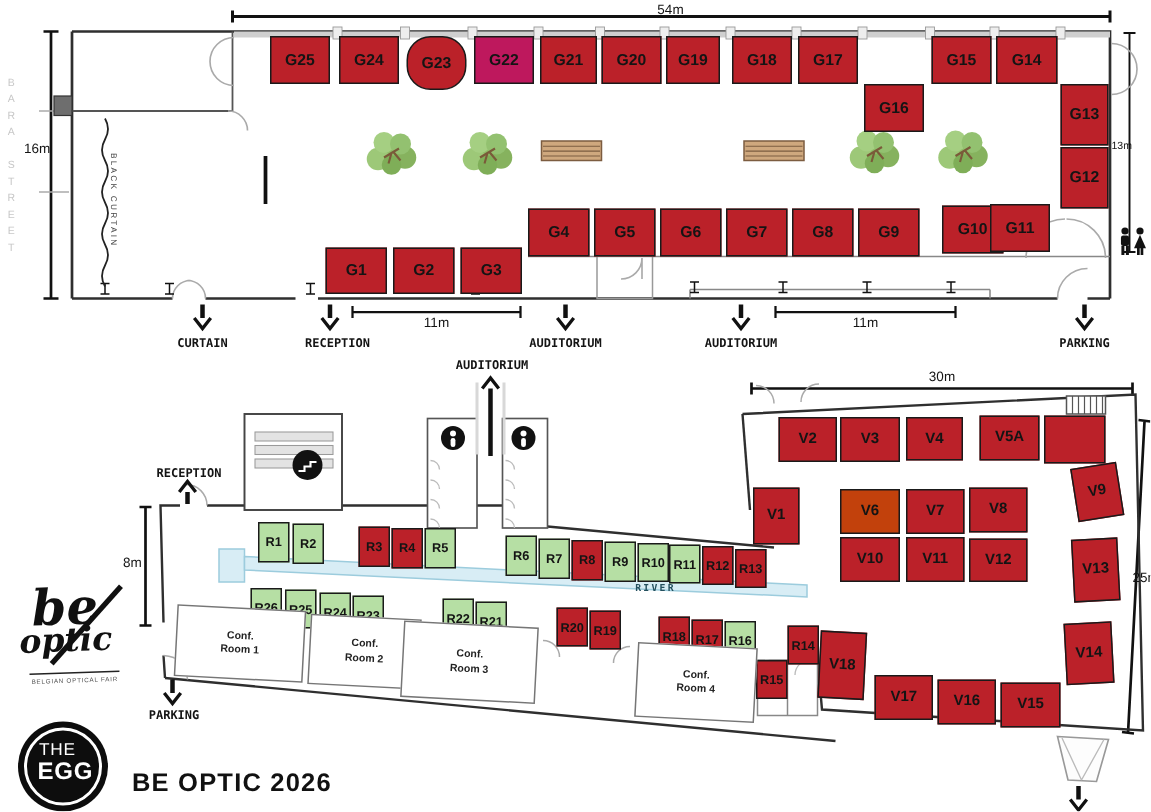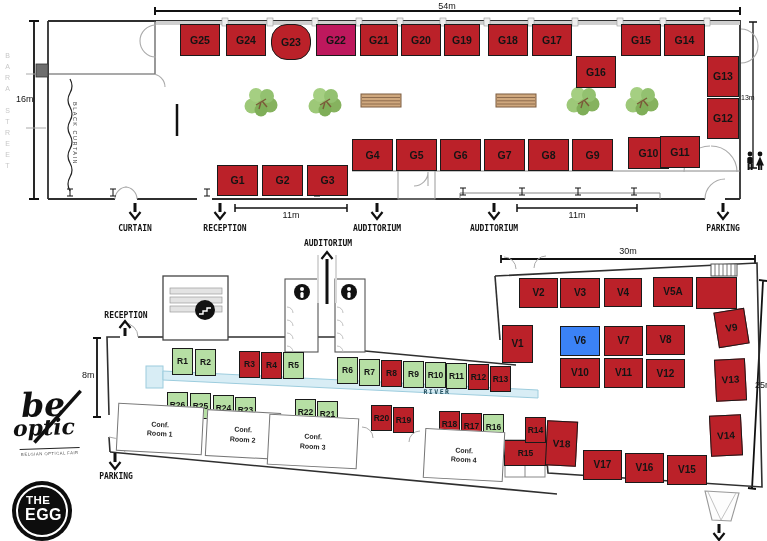--- a/index.html
+++ b/index.html
@@ -39,21 +39,21 @@
   .beoptic .optic{position:absolute;left:7px;top:20px;font-family:"DejaVu Serif",serif;
                   font-style:italic;font-weight:bold;font-size:22px;line-height:1;}
   .beoptic .slash{position:absolute;left:0;top:0;overflow:visible;}
   .beoptic .tag{position:absolute;left:13px;top:52px;width:60px;border-top:1.2px solid #222;
                 padding-top:1.5px;font-size:4.2px;letter-spacing:.5px;color:#555;
                 text-align:center;font-style:normal;font-weight:normal;}
 
   .egg{position:absolute;left:12px;top:481px;width:60px;height:60px;background:#0d0d0d;
        border-radius:50%;z-index:4;}
   .egg::before{content:"";position:absolute;inset:4px;border:2px solid #fff;border-radius:50%;}
-  .egg .t1{position:absolute;left:14px;top:13px;color:#fff;font-weight:bold;font-size:11.5px;letter-spacing:.5px;}
+  .egg .t1{position:absolute;left:14px;top:13px;color:#fff;font-weight:normal;font-size:11.5px;letter-spacing:.5px;}
   .egg .t2{position:absolute;left:13px;top:25px;color:#fff;font-weight:bold;font-size:16px;letter-spacing:.5px;}
 
   .title{position:absolute;left:88px;top:512px;font-size:17px;font-weight:bold;
          letter-spacing:.8px;color:#111;z-index:4;}
 </style>
 </head>
 <body>
 
 <div class="stage">
 
@@ -308,29 +308,29 @@
       <div class="booth r" style="left: 190px; top: 393px; width: 21px; height: 26px; background: rgb(182, 223, 164);">R25</div>
       <div class="booth r" style="left: 213px; top: 395px; width: 21px; height: 26px; background: rgb(182, 223, 164);">R24</div>
       <div class="booth r" style="left: 235px; top: 397px; width: 21px; height: 26px; background: rgb(182, 223, 164); text-align: center;">R23</div>
       <div class="booth r" style="left: 295px; top: 399px; width: 21px; height: 26px; background: rgb(182, 223, 164);">R22</div>
       <div class="booth r" style="left: 317px; top: 401px; width: 21px; height: 26px; background: rgb(182, 223, 164);">R21</div>
       <div class="booth r" style="left: 371px; top: 405px; width: 21px; height: 26px; background: rgb(187, 33, 41);">R20</div>
       <div class="booth r" style="left: 393px; top: 407px; width: 21px; height: 26px; background: rgb(187, 33, 41);">R19</div>
       <div class="booth r" style="left: 439px; top: 411px; width: 21px; height: 26px; background: rgb(187, 33, 41);">R18</div>
       <div class="booth r" style="left: 461px; top: 413px; width: 21px; height: 26px; background: rgb(187, 33, 41);">R17</div>
       <div class="booth r" style="left: 483px; top: 414px; width: 21px; height: 26px; background: rgb(182, 223, 164);">R16</div>
-      <div class="booth r" style="left: 504px; top: 440px; width: 43px; height: 26px; background: rgb(187, 33, 41);">R15</div>
+      <div class="booth r" style="left: 504px; top: 440px; width: 21px; height: 26px; background: rgb(187, 33, 41);">R15</div>
       <div class="booth r" style="left: 525px; top: 417px; width: 21px; height: 26px; background: rgb(187, 33, 41);">R14</div>
       <div class="booth v" style="left: 502px; top: 325px; width: 31px; height: 38px; background: rgb(187, 33, 41);">V1</div>
       <div class="booth v" style="left: 519px; top: 278px; width: 39px; height: 30px; background: rgb(187, 33, 41);">V2</div>
       <div class="booth v" style="left: 560px; top: 278px; width: 40px; height: 30px; background: rgb(187, 33, 41);">V3</div>
       <div class="booth v" style="left: 604px; top: 278px; width: 38px; height: 29px; background: rgb(187, 33, 41);">V4</div>
       <div class="booth v" style="left: 653px; top: 277px; width: 40px; height: 30px; background: rgb(187, 33, 41);">V5A</div>
       <div class="booth v" style="left: 696px; top: 277px; width: 41px; height: 32px; background: rgb(187, 33, 41);"></div>
-      <div class="booth v" style="left: 560px; top: 326px; width: 40px; height: 30px; background: #3b82f6;">V6</div>
+      <div class="booth v" style="left: 560px; top: 326px; width: 40px; height: 30px; background: #c2410c;">V6</div>
       <div class="booth v" style="left: 604px; top: 326px; width: 39px; height: 30px; background: rgb(187, 33, 41);">V7</div>
       <div class="booth v" style="left: 646px; top: 325px; width: 39px; height: 30px; background: rgb(187, 33, 41);">V8</div>
       <div class="booth v" style="left: 716px; top: 310px; width: 31px; height: 36px; background: rgb(187, 33, 41); transform: rotate(-9deg);">V9</div>
       <div class="booth v" style="left: 560px; top: 358px; width: 40px; height: 30px; background: rgb(187, 33, 41);">V10</div>
       <div class="booth v" style="left: 604px; top: 358px; width: 39px; height: 30px; background: rgb(187, 33, 41);">V11</div>
       <div class="booth v" style="left: 646px; top: 359px; width: 39px; height: 29px; background: rgb(187, 33, 41);">V12</div>
       <div class="booth v" style="left: 715px; top: 359px; width: 31px; height: 42px; background: rgb(187, 33, 41); transform: rotate(-3deg);">V13</div>
       <div class="booth v" style="left: 710px; top: 415px; width: 32px; height: 41px; background: rgb(187, 33, 41); transform: rotate(-3deg);">V14</div>
       <div class="booth v" style="left: 546px; top: 421px; width: 31px; height: 45px; background: rgb(187, 33, 41); transform: rotate(3deg);">V18</div>
       <div class="booth v" style="left: 583px; top: 450px; width: 39px; height: 30px; background: rgb(187, 33, 41);">V17</div>
@@ -374,14 +374,15 @@
   </svg>
   <span class="optic">optic</span>
   <div class="tag">BELGIAN OPTICAL FAIR</div>
 </div>
 
 <div class="egg">
   <span class="t1">THE</span>
   <span class="t2">EGG</span>
 </div>
 
+<div class="title">BE OPTIC 2026</div>
 
 </div>
 
 </body></html>

